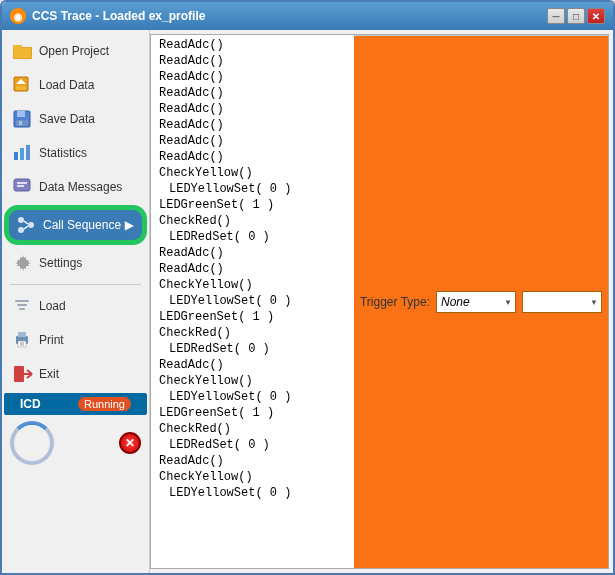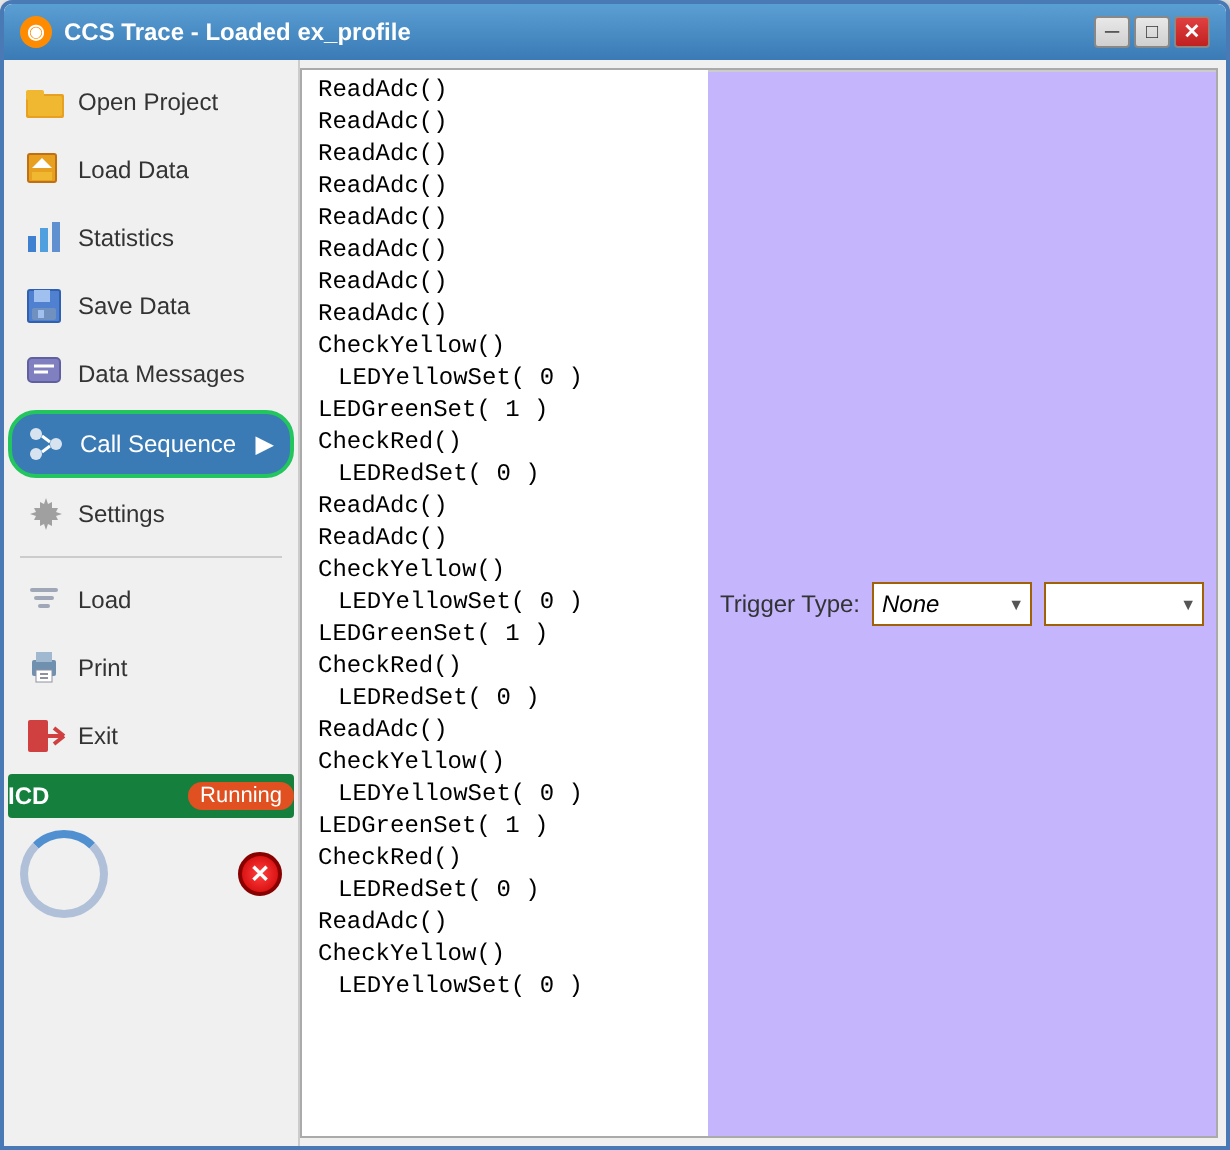--- a/index.html
+++ b/index.html
@@ -85,40 +85,40 @@
       padding: 5px 8px;
       cursor: pointer;
       color: #333;
       font-size: 12px;
       border: 1px solid transparent;
       margin: 1px 2px;
     }
     .sidebar-item.active {
       background: #3a7ab5;
       color: white;
-      border: 2px solid #22c55e;
+      border: 5px solid #22c55e;
       border-radius: 14px;
     }
     .sidebar-item .item-icon {
       width: 20px;
       height: 20px;
       margin-right: 6px;
       flex-shrink: 0;
       display: flex;
       align-items: center;
       justify-content: center;
     }
     .sidebar-divider {
       height: 1px;
       background: #ccc;
       margin: 4px 8px;
     }
     .icd-section {
-      padding: 4px 0;
-      background: #15803d;
+      padding: 4px 16px;
+      background: #0369a1;
       color: white;
       margin: 2px;
       border-radius: 2px;
       display: flex;
       align-items: flex-end;
       justify-content: space-between;
     }
     .icd-label {
       font-size: 12px;
       font-weight: bold;
@@ -187,21 +187,21 @@
       color: #000;
     }
     .trace-item.indented {
       padding-left: 18px;
     }
     .trigger-bar {
       display: flex;
       align-items: center;
       padding: 4px 6px;
       border-top: 1px solid #ccc;
-      background: #c4b5fd;
+      background: #f97316;
       gap: 6px;
       flex-shrink: 0;
     }
     .trigger-label {
       font-size: 12px;
       color: #333;
       white-space: nowrap;
     }
     .trigger-select {
       background: white;
@@ -272,38 +272,38 @@
               <rect x="3" y="10" width="10" height="4" fill="#f0b830"></rect>
               <polygon points="8,3 13,8 3,8" fill="#fff"></polygon>
             </svg>
         </div>
         <span>Load Data</span>
       </div>
 
       <div class="sidebar-item">
         <div class="item-icon">
           <svg width="20" height="18" viewBox="0 0 20 18">
-              <rect x="1" y="8" width="4" height="8" fill="#4080d0"></rect>
-              <rect x="7" y="4" width="4" height="12" fill="#50a0e0"></rect>
-              <rect x="13" y="1" width="4" height="15" fill="#6090d0"></rect>
-            </svg>
-        </div>
-        <span>Statistics</span>
-      </div>
-
-      <div class="sidebar-item">
-        <div class="item-icon">
-          <svg width="20" height="18" viewBox="0 0 20 18">
               <rect x="1" y="1" width="16" height="16" rx="1" fill="#5080d0" stroke="#3060b0" stroke-width="1"></rect>
               <rect x="4" y="1" width="8" height="6" fill="#a0c0f0"></rect>
               <rect x="3" y="10" width="12" height="6" rx="1" fill="#7090c0"></rect>
               <rect x="6" y="11" width="3" height="4" fill="#a0c0f0"></rect>
             </svg>
         </div>
         <span>Save Data</span>
+      </div>
+
+      <div class="sidebar-item">
+        <div class="item-icon">
+          <svg width="20" height="18" viewBox="0 0 20 18">
+              <rect x="1" y="8" width="4" height="8" fill="#4080d0"></rect>
+              <rect x="7" y="4" width="4" height="12" fill="#50a0e0"></rect>
+              <rect x="13" y="1" width="4" height="15" fill="#6090d0"></rect>
+            </svg>
+        </div>
+        <span>Statistics</span>
       </div>
 
       <div class="sidebar-item">
         <div class="item-icon">
           <svg width="20" height="18" viewBox="0 0 20 18">
               <rect x="1" y="1" width="16" height="12" rx="2" fill="#8080c0" stroke="#6060a0" stroke-width="1"></rect>
               <line x1="4" y1="5" x2="14" y2="5" stroke="white" stroke-width="1.5"></line>
               <line x1="4" y1="8" x2="11" y2="8" stroke="white" stroke-width="1.5"></line>
             </svg>
         </div>

